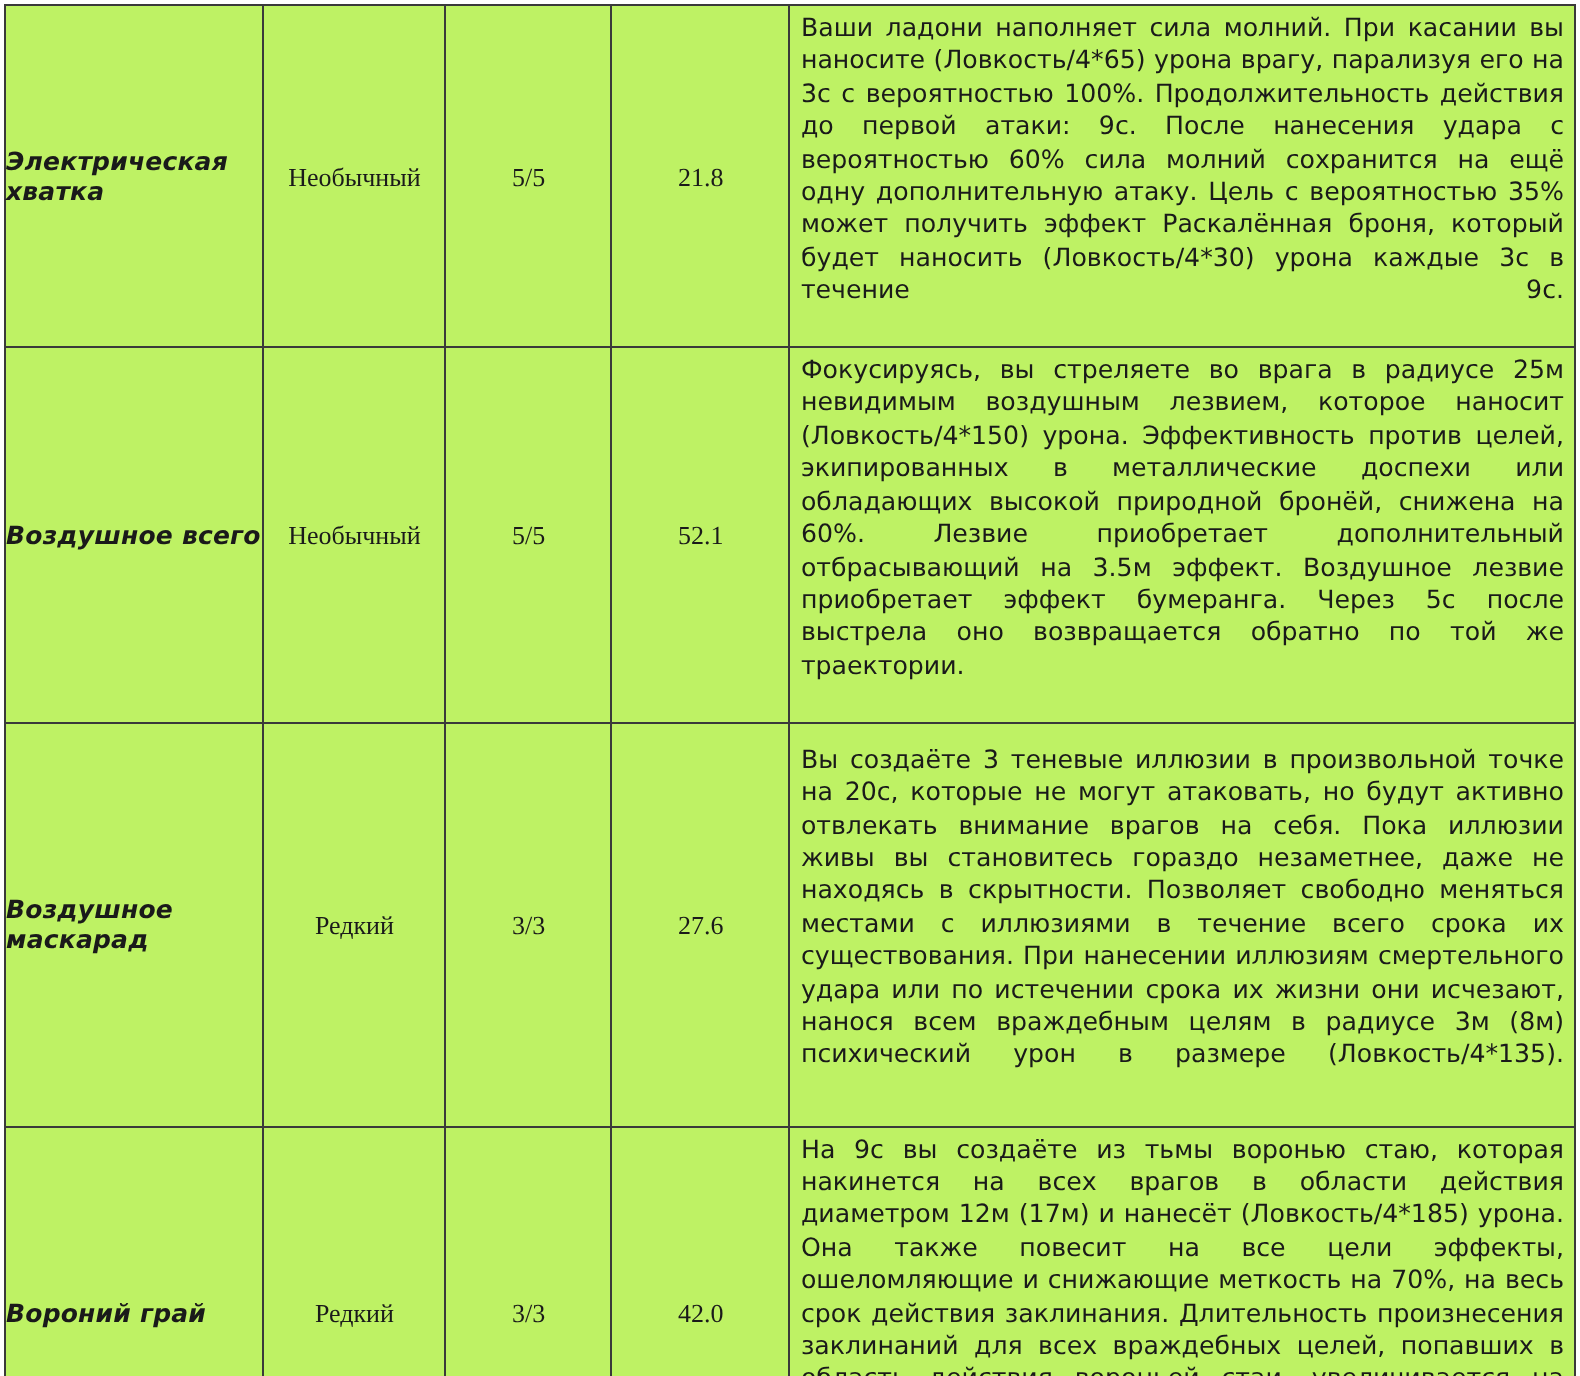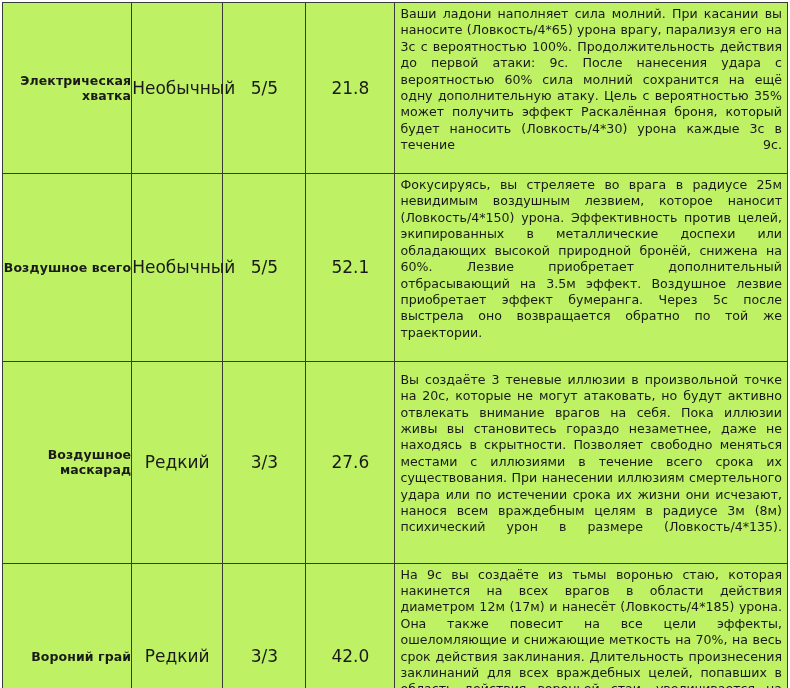--- a/index.html
+++ b/index.html
@@ -28,34 +28,36 @@
     background: #bef264;
   }
   
   .col-name  { width: 129px; }
   .col-rar   { width: 91px; }
   .col-rank  { width: 83px; }
   .col-cost  { width: 89px; }
   .col-desc  { width: 392px; }
 
   .cell-name {
-    text-align: right;
+    text-align: left;
     font-weight: bold;
     font-size: 12.5px;
     line-height: 15px;
     padding: 2px 6px;
     letter-spacing: 0.1px;
+    font-style: italic;
   }
   .cell-rarity,
   .cell-rank,
   .cell-cost {
     text-align: center;
-    font-size: 17px;
+    font-size: 13px;
     line-height: 15px;
     padding: 2px 4px;
+    font-family: Liberation Serif, serif;
   }
   td.desc-cell {
     vertical-align: top;
     padding: 0;
   }
   .cell-desc {
     text-align: justify;
     text-justify: inter-word;
     font-size: 12.6px;
     line-height: 16.4px;

